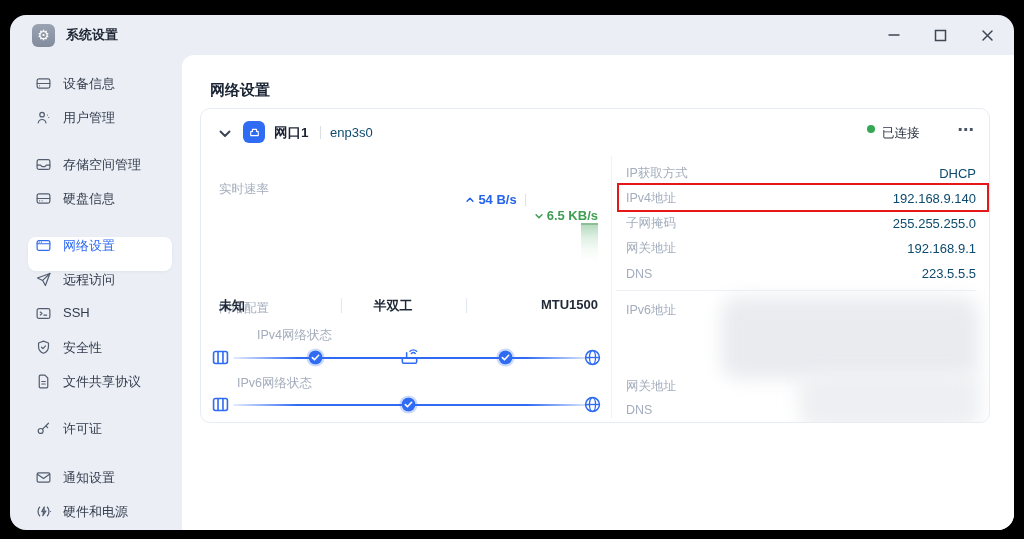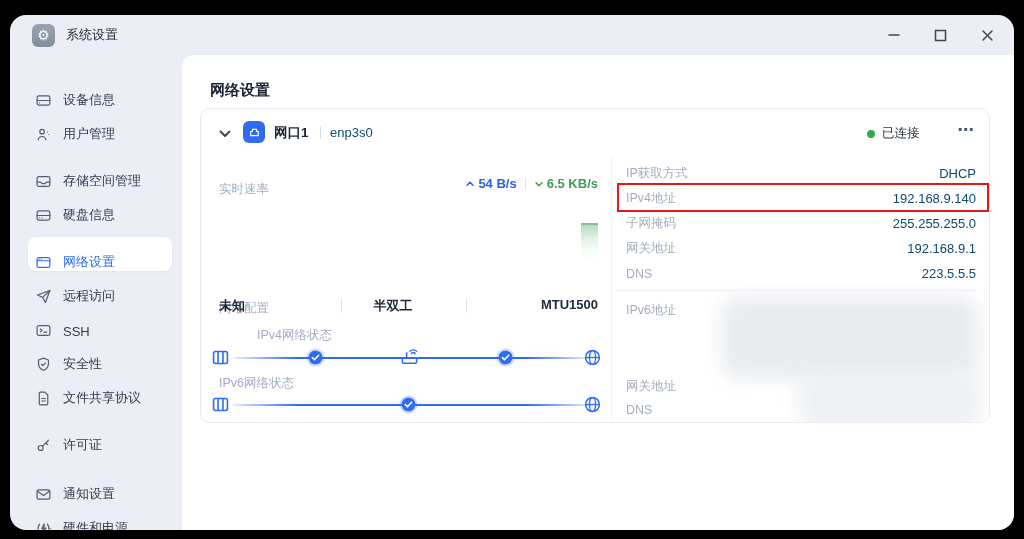--- a/index.html
+++ b/index.html
@@ -7,28 +7,28 @@
   body { font-family:"Liberation Sans","DejaVu Sans",sans-serif; }
   .screen { position:relative; width:1024px; height:539px; background:#000; overflow:hidden; }
   .window { position:absolute; left:10px; top:15px; width:1004px; height:515px;
             background:#ebeff5; border-radius:16px; overflow:hidden; }
 
   
   .titlebar { position:absolute; left:0; top:0; right:0; height:40px; display:flex; align-items:center; }
   .app-icon { width:23px; height:23px; margin-left:22px; border-radius:6px;
               background:linear-gradient(180deg,#9aa3b2,#828c9c); color:#fff;
               display:flex; align-items:center; justify-content:center; font-size:14px; line-height:1; }
-  .app-title { margin-left:11px; font-size:13px; font-weight:normal; color:#1f2735; }
+  .app-title { margin-left:11px; font-size:13px; font-weight:bold; color:#1f2735; }
   .win-controls { margin-left:auto; display:flex; align-items:center; gap:30px; padding-right:18px; }
   .win-btn { width:17px; height:17px; display:flex; align-items:center; justify-content:center; cursor:pointer; }
   .win-btn svg { display:block; }
 
   
   .sidebar { position:absolute; left:0; top:40px; width:172px; bottom:0; padding-top:20px; }
-  .side-item { display:flex; align-items:flex-end; gap:11px; height:34px; margin:0 10px 0 18px;
+  .side-item { display:flex; align-items:flex-start; gap:11px; height:34px; margin:0 10px 0 18px;
                padding-left:7px; border-radius:8px; color:#333c4d; font-size:13px; cursor:pointer; }
   .side-item .ic { width:17px; height:17px; color:#525d6f; display:flex; }
   .side-item.active { background:#fff; color:#2f6bf3; box-shadow:0 1px 3px rgba(40,60,110,.06); }
   .side-item.active .ic { color:#2f6bf3; }
   .grp { margin-top:13px; }
   .grp-lg { margin-top:15px; }
 
   
   .main { position:absolute; left:172px; top:40px; right:0; bottom:0; background:#fff;
           border-top-left-radius:12px; }
@@ -36,50 +36,50 @@
 
   
   .card { position:absolute; left:18px; top:53px; width:790px; height:315px; background:#fff;
           border:1px solid #e7ebf2; border-radius:10px; overflow:hidden; }
   .chev { position:absolute; left:16px; top:17px; width:16px; height:16px; cursor:pointer; }
   .eth-badge { position:absolute; left:42px; top:12px; width:22px; height:22px; border-radius:6px;
                background:#2f6bf3; display:flex; align-items:center; justify-content:center; }
   .port-name { position:absolute; left:73px; top:15px; font-size:13.5px; font-weight:bold; color:#1c2433; }
   .hdr-sep { position:absolute; left:119px; top:17px; width:1px; height:13px; background:#d9dee7; }
   .iface { position:absolute; left:129px; top:16px; font-size:13px; color:#0c4a6e; }
-  .status { position:absolute; left:666px; top:16px; display:flex; align-items:center; gap:7px; }
+  .status { position:absolute; left:666px; top:16px; display:flex; align-items:flex-start; gap:7px; }
   .status-dot { width:8px; height:8px; border-radius:50%; background:#34a853; }
   .status-text { font-size:12.5px; color:#2a3342; }
   .more-btn { position:absolute; left:752px; top:8px; width:26px; height:24px; display:flex;
               align-items:center; justify-content:center; font-size:16px; font-weight:bold;
               color:#4a5568; letter-spacing:1px; cursor:pointer; }
 
   .v-divider { position:absolute; left:410px; top:47px; width:1px; height:262px; background:#eef1f6; }
 
   
   .lbl { font-size:12.5px; color:#a3adbd; }
   .rt-label { position:absolute; left:18px; top:72px; }
   .rt-values { position:absolute; top:67px; left:180px; width:217px; display:flex;
                justify-content:flex-end; align-items:center; gap:8px; }
   .speed { display:flex; align-items:center; gap:3px; font-size:13px; font-weight:bold; }
   .speed.up { color:#2563eb; }
-  .speed.down { color:#3f9e52; }
+  .speed.down { color:#3f9e52;margin-top:32px; }
   .speed-sep { width:1px; height:12px; background:#dde3ec; }
   .traffic-bar { position:absolute; left:380px; top:114px; width:17px; height:38px;
                  border-top:2px solid #8abf96;
                  background:linear-gradient(180deg, rgba(158,206,170,.75) 0%, rgba(197,228,205,.55) 35%, rgba(228,243,232,.3) 70%, rgba(255,255,255,0) 100%); }
 
   .cfg-label { position:absolute; left:18px; top:170px;margin-top:21px; }
   .cfg-row { position:absolute; left:18px; top:188px; width:379px; display:flex;
              justify-content:space-between; font-size:13px; font-weight:bold; color:#1f2836; }
   .cfg-div1 { position:absolute; left:140px; top:189px; width:1px; height:15px; background:#e3e8ef; }
   .cfg-div2 { position:absolute; left:265px; top:189px; width:1px; height:15px; background:#e3e8ef; }
 
   .ipv4-label { position:absolute; left:18px; top:218px;margin-left:38px; }
-  .ipv6-label { position:absolute; left:18px; top:266px;text-align:center; }
+  .ipv6-label { position:absolute; left:36px; top:266px;text-align:center; }
   .net-line { position:absolute; left:10px; width:388px; height:24px; }
   .net-line.l1 { top:237px; }
   .net-line.l2 { top:284px; }
   .track { position:absolute; left:22px; top:11px; width:358px; height:2px; border-radius:2px;
            background:linear-gradient(90deg, rgba(47,107,243,.12), #2f6bf3 18%, #2f6bf3 82%, rgba(47,107,243,.12)); }
   .node { position:absolute; display:flex; }
   .n-nas { left:0; top:2px; }
   .n-check1 { left:95px; top:2px; }
   .n-router { left:188px; top:0px; }
   .n-check2 { left:285px; top:2px; }

